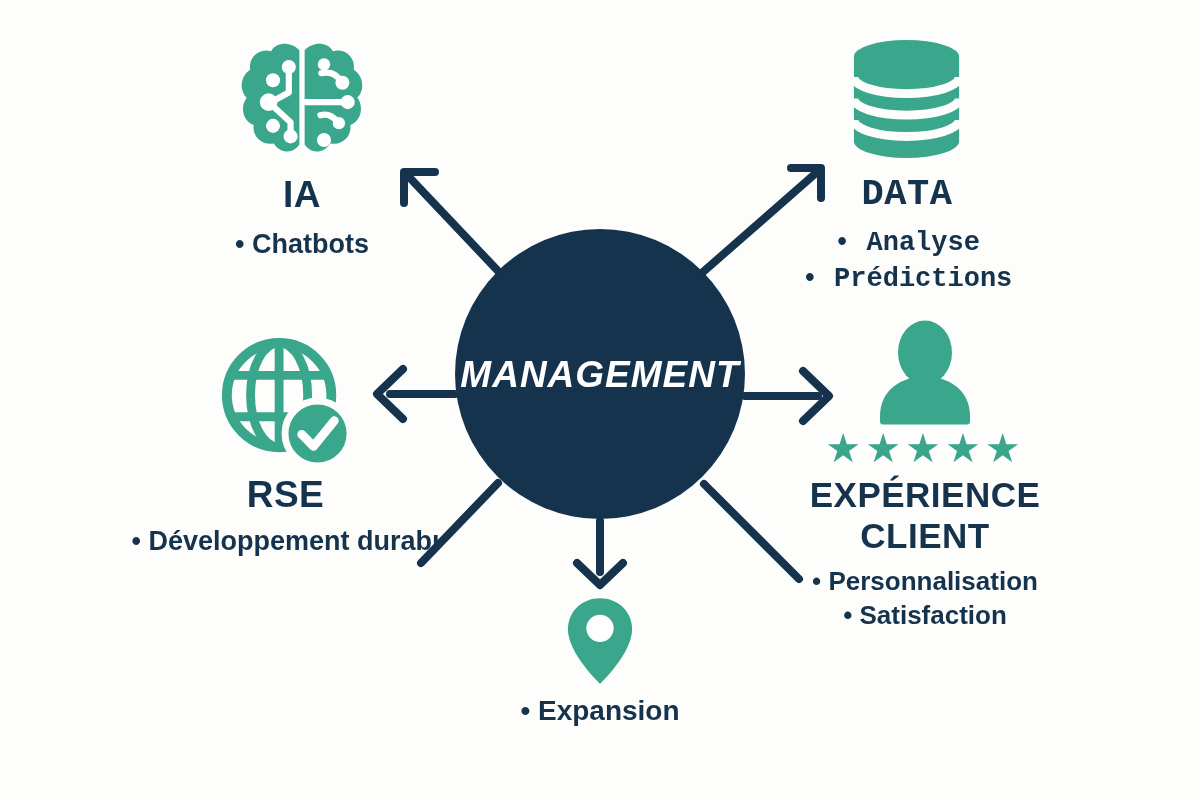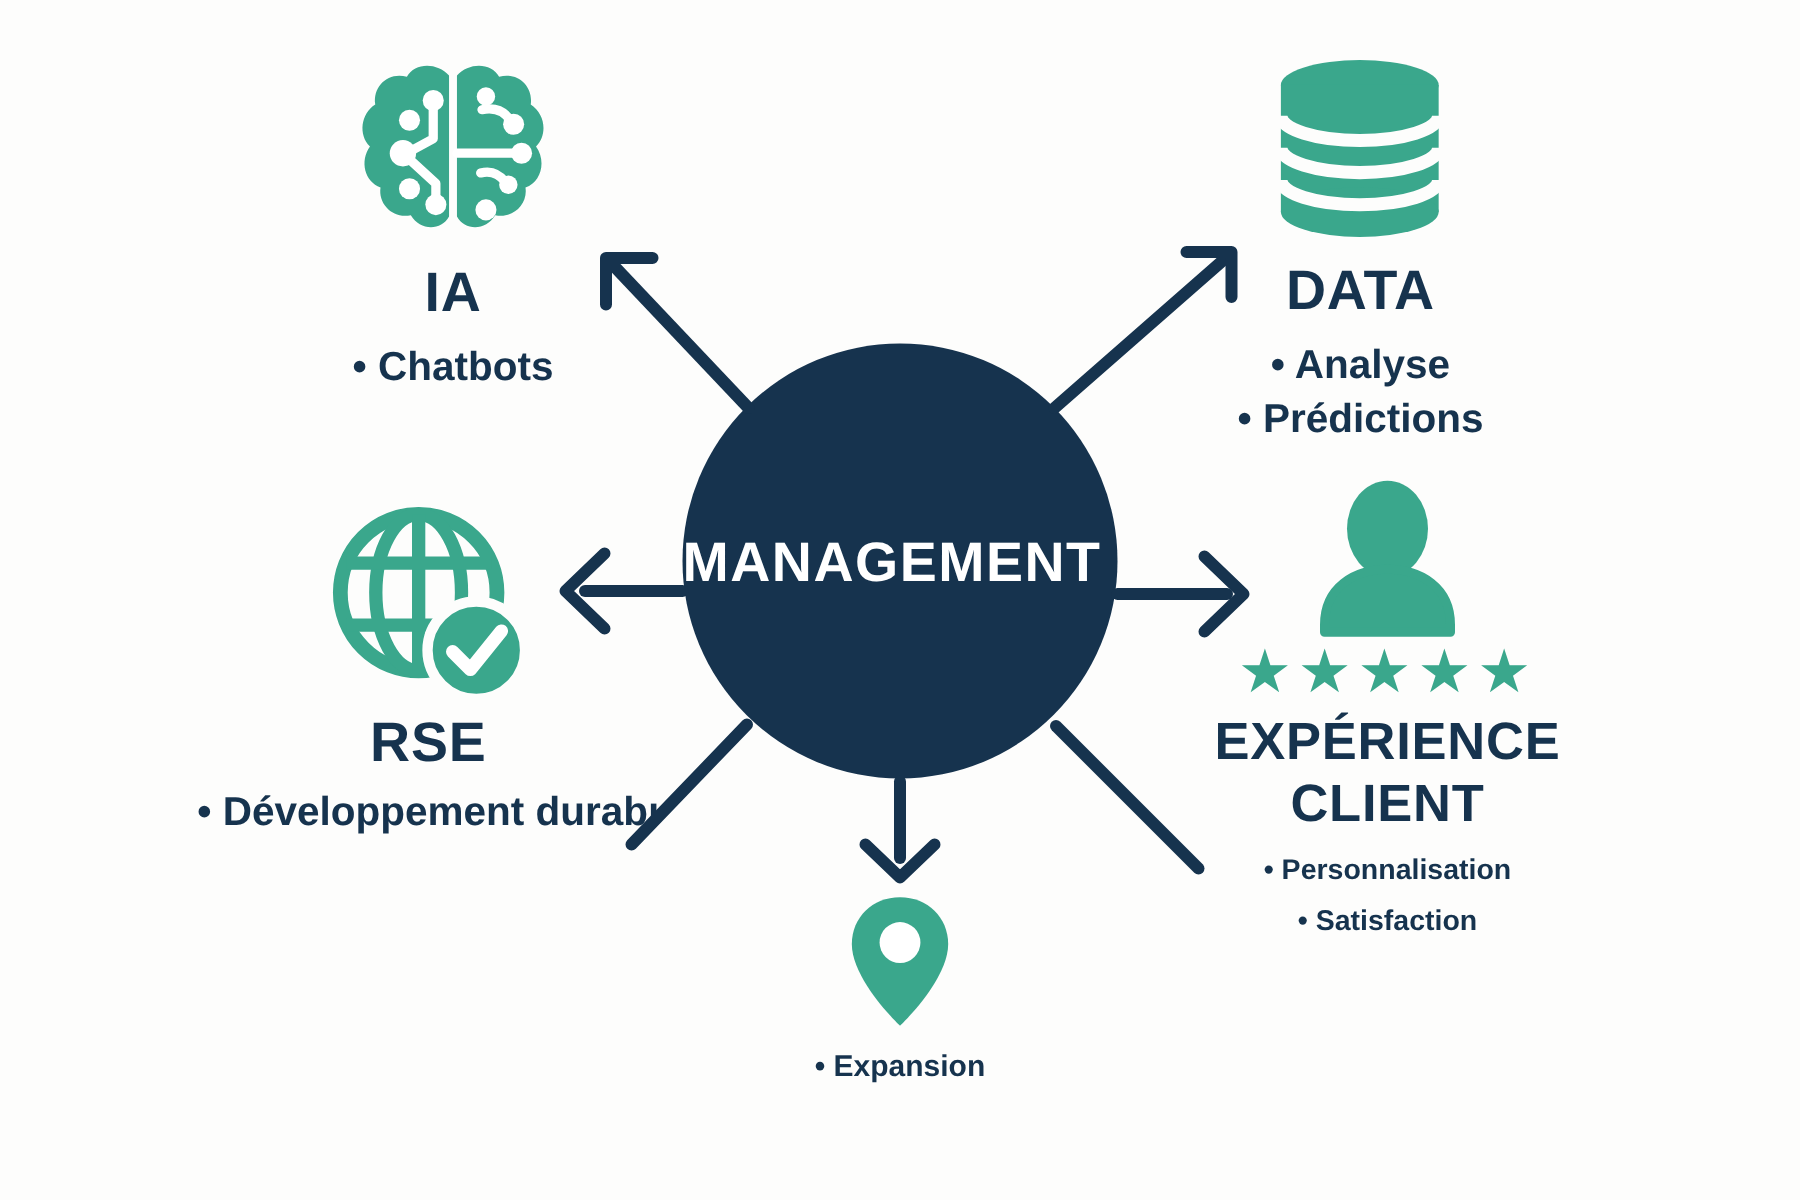--- a/index.html
+++ b/index.html
@@ -10,22 +10,23 @@
   }
   html,body{margin:0;padding:0;background:#e8e8e8;}
   .canvas{
     position:relative;width:1200px;height:800px;background:var(--bg);
     overflow:hidden;font-family:"Liberation Sans","DejaVu Sans",sans-serif;
   }
   
   .center-node{
     position:absolute;left:455px;top:229px;width:290px;height:290px;
     background:var(--navy);border-radius:50%;
-    display:flex;flex-direction:row;align-items:center;justify-content:flex-start;
+    display:flex;flex-direction:column;align-items:center;justify-content:center;
     z-index:2;
+    font-style:italic;
   }
   .center-node .title-line{
     color:var(--white);font-weight:bold;font-size:37px;line-height:47px;
     letter-spacing:1px;white-space:nowrap;
   }
   
   .arrows{position:absolute;left:0;top:0;width:1200px;height:800px;z-index:3;pointer-events:none;}
   .arrows .stroke{stroke:var(--navy);stroke-width:8;fill:none;stroke-linecap:round;stroke-linejoin:round;}
   
   .node{
@@ -36,36 +37,36 @@
     font-weight:bold;color:var(--navy);letter-spacing:0.5px;line-height:1.1;
     white-space:nowrap;
   }
   .node-items{
     list-style:none;margin:0;padding:0;font-weight:bold;color:var(--navy);
   }
   .node-items li{white-space:nowrap;}
   .node-ia{left:152px;top:38px;width:300px;}
   .node-ia .node-label{font-size:37px;margin-top:14px;}
   .node-ia .node-items{font-size:27px;margin-top:10px;line-height:36px;}
-  .node-data{left:757px;top:36px;width:300px;}
+  .node-data{left:757px;top:36px;width:300px;font-family:Liberation Mono, monospace;}
   .node-data .node-label{font-size:37px;margin-top:12px;}
   .node-data .node-items{font-size:27px;margin-top:10px;line-height:36px;}
   .node-rse{left:98px;top:334px;width:375px;}
   .node-rse .node-label{font-size:37px;margin-top:8px;}
   .node-rse .node-items{font-size:27px;margin-top:8px;line-height:34px;}
   .node-exp{left:765px;top:318px;width:320px;}
   .node-exp .stars{
     color:var(--teal);font-size:40px;line-height:40px;letter-spacing:4px;margin-top:2px;
     white-space:nowrap;
   }
   .node-exp .node-label{font-size:35px;line-height:41px;margin-top:6px;}
-  .node-exp .node-items{font-size:19px;margin-top:8px;line-height:34px;}
+  .node-exp .node-items{font-size:26px;margin-top:8px;line-height:34px;}
   .node-intl{left:435px;top:596px;width:330px;}
   .node-intl .node-label{font-size:39px;margin-top:10px;letter-spacing:1px;}
-  .node-intl .node-items{font-size:20px;margin-top:8px;line-height:34px;}
+  .node-intl .node-items{font-size:28px;margin-top:8px;line-height:34px;}
   
   .icon svg{display:block;}
   .teal-fill{fill:var(--teal);}
   .teal-stroke{stroke:var(--teal);fill:none;}
   .white-fill{fill:var(--white);}
   .white-stroke{stroke:var(--white);fill:none;}
   .bg-stroke{stroke:var(--bg);fill:none;}
 </style>
 </head>
 <body>

